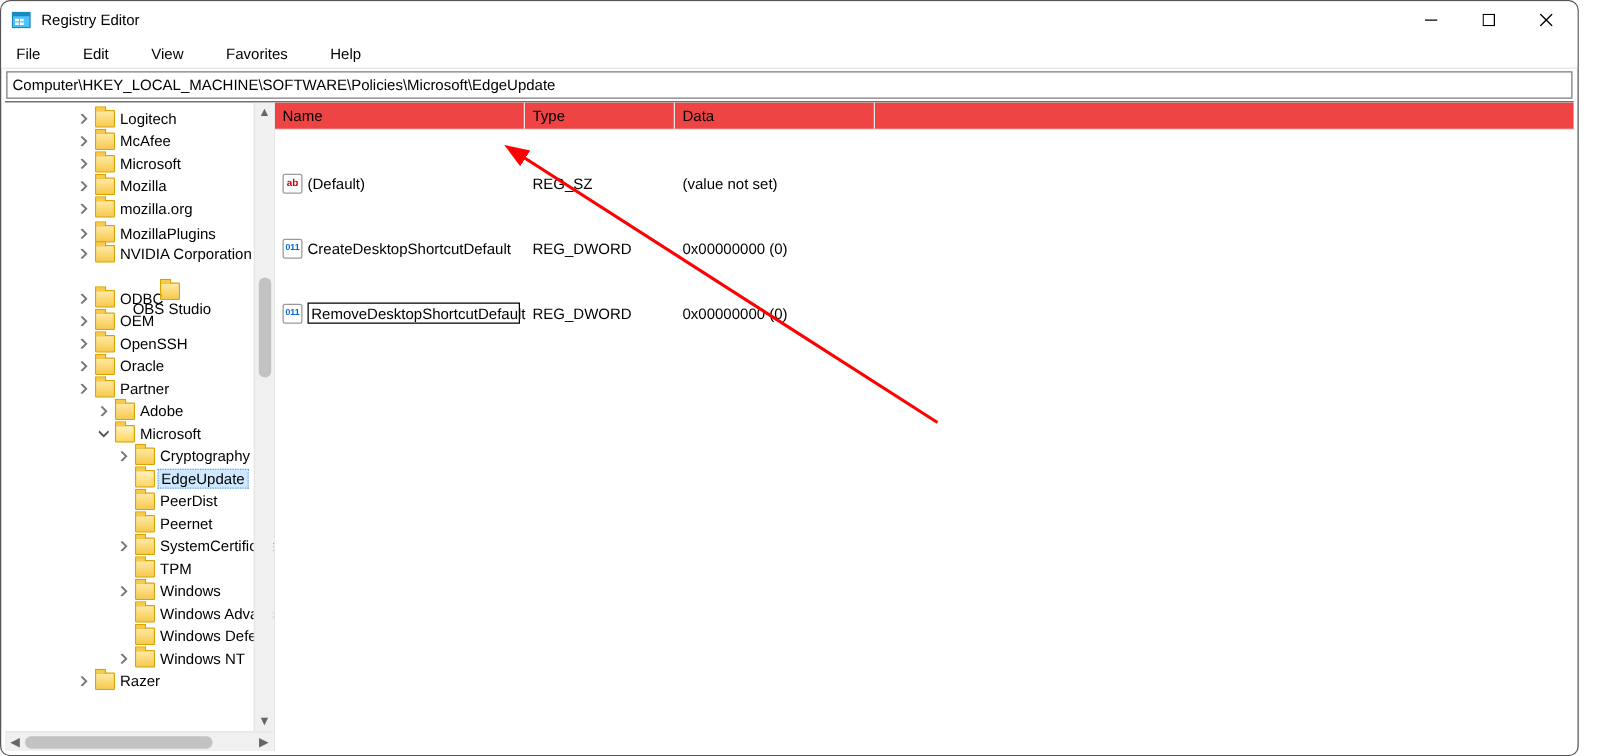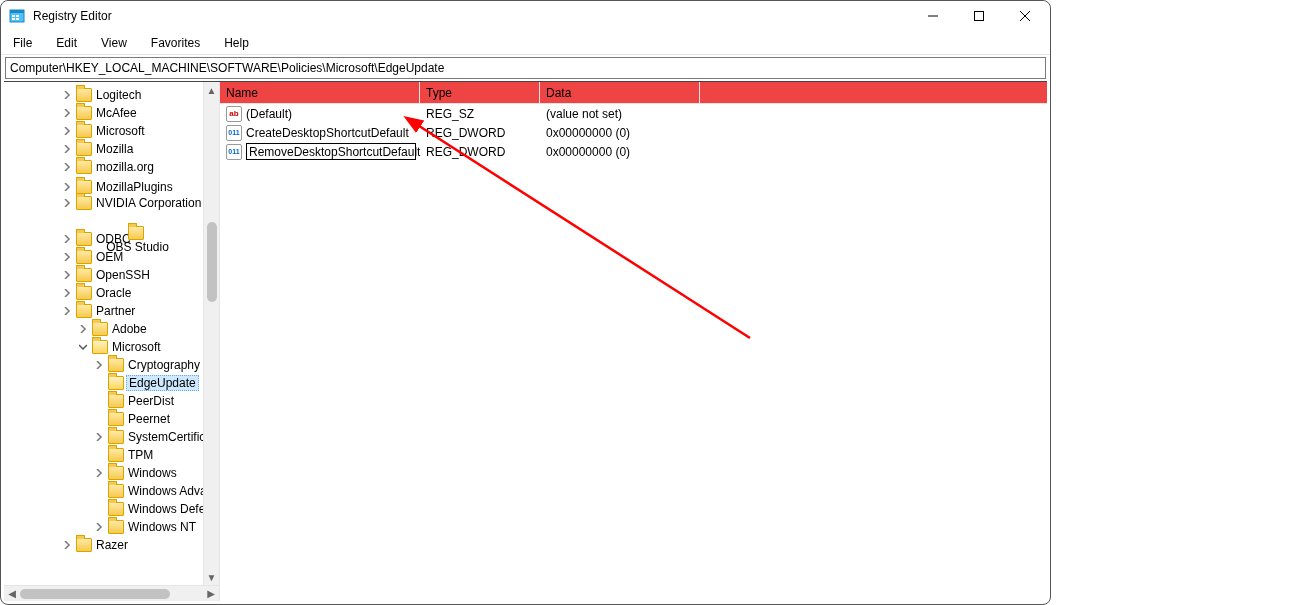--- a/index.html
+++ b/index.html
@@ -1,18 +1,18 @@
 <!DOCTYPE html>
 <html><head>
 <meta charset="utf-8">
 <style>
   * { box-sizing: border-box; margin: 0; padding: 0; font-family: "Segoe UI", Tahoma, sans-serif; font-size: 12px; }
   html, body { width: 1295px; height: 605px; overflow: hidden; }
   .window {
-    width: 1051px; height: 605px;
+    width: 1263px; height: 605px;
     border: 1px solid #555; border-radius: 8px;
     background: #fff; display: flex; flex-direction: column;
     position: relative;
     overflow: hidden;
   }
   
   .titlebar {
     height: 30px; display: flex; align-items: center;
     padding: 0 2px 0 8px; background: #fff;
     border-top-left-radius:8px;border-top-right-radius:8px;
@@ -24,21 +24,21 @@
   .titlebar .title { flex: 0 0 auto; color: #000; }
   .titlebar .spacer { flex: 1; }
   .win-controls { display: flex; height: 100%; }
   .win-btn {
     width: 46px; height: 100%; display: flex; align-items: center; justify-content: center;
     color: #000;
   }
 
   
   .menubar {
-    height: 24px; display: flex; align-items: center; gap: 8px;
+    height: 24px; display: flex; align-items: center; gap: 18px;
     padding: 0 4px; border-bottom: 1px solid #e5e5e5;
     background:#fff;
   }
   .menu-item { padding: 2px 8px; }
 
   
   .addressbar {
     height: 22px; display: flex; align-items: center;
     border: 1px solid #7a7a7a; margin: 2px 4px;
     background: #fff;
@@ -119,21 +119,21 @@
     height: 22px; display:flex; align-items:stretch; border-bottom:1px solid #e5e5e5;
     background:#ef4444;
   }
   .col {
     display:flex; align-items:center; padding:0 6px; border-right:1px solid #e5e5e5;
     color:#000;
   }
   .col.name{ width:200px; } .col.type{ width:120px; } .col.data{ flex:0 0 auto; width:160px; }
   .rows{ flex:1; position:relative; }
   .row{
-    height:19px; display:flex; align-items:center;
+    height:19px; display:flex; align-items:center;margin-top:33px;
   }
   .cell{ display:flex; align-items:center; padding:0 6px; }
   .cell.name{ width:200px; } .cell.type{ width:120px; } .cell.data{ width:240px; }
   .val-icon{
     width:16px; height:16px; margin-right:4px; flex-shrink:0;
     border:1px solid #999; border-radius:2px; background:#fff;
     display:flex; align-items:center; justify-content:center;
     font-size:8px; font-weight:bold;
   }
   .val-icon.sz{ color:#c00; }

